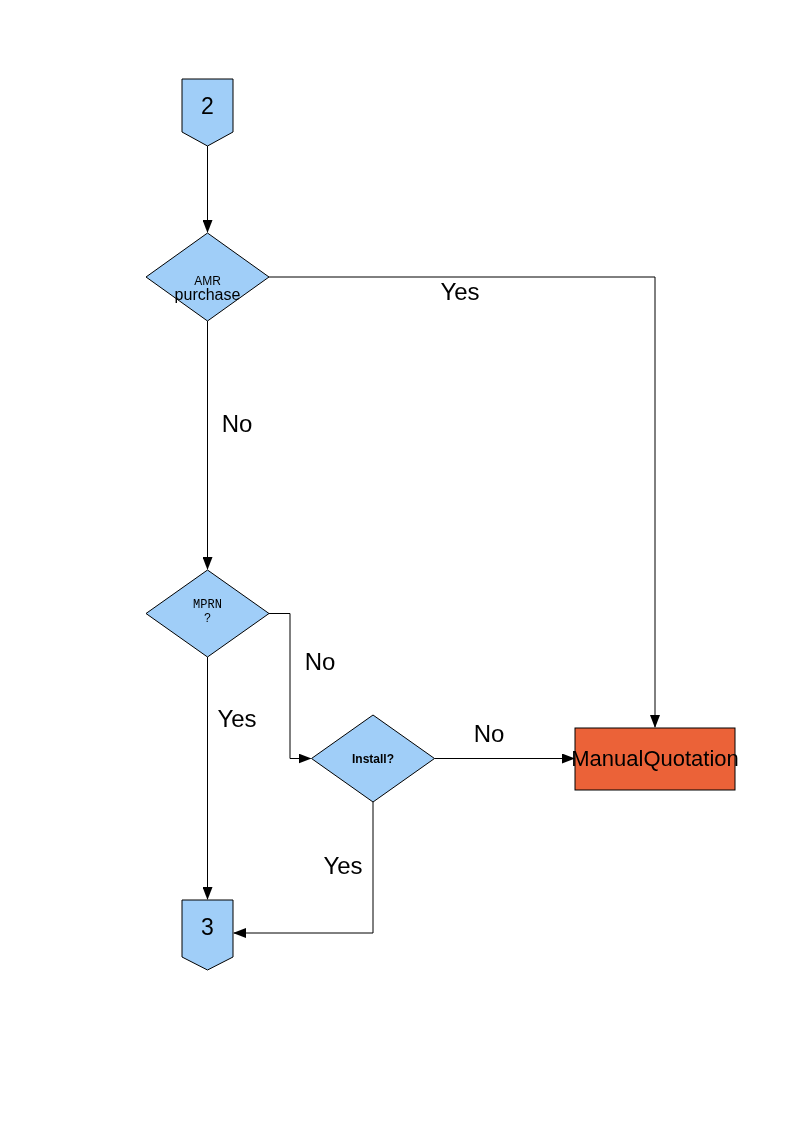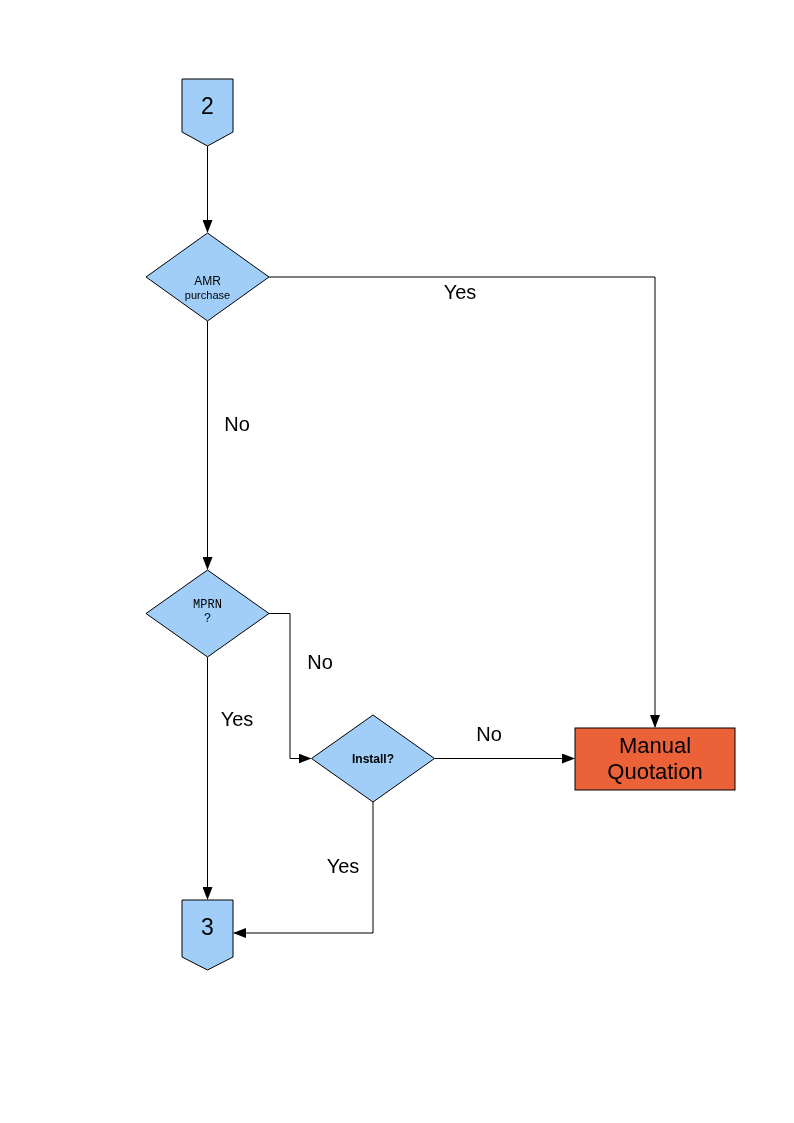--- a/index.html
+++ b/index.html
@@ -11,28 +11,28 @@
     font-family: "Liberation Sans", sans-serif;
     overflow: hidden;
   }
   #flow-svg { position: absolute; left: 0; top: 0; }
   .lbl {
     position: absolute;
     color: #000000;
     text-align: center;
     white-space: nowrap;
   }
-  .edge-label { font-size: 20px; line-height: 28px; }
+  .edge-label { font-size: 24px; line-height: 28px; }
   .node-text  { font-size: 12px; line-height: 14px; }
   .pent-num   { font-size: 23px; line-height: 28px; }
   .quote-box {
     position: absolute;
     left: 575px; top: 728px;
     width: 160px; height: 62px;
-    display: flex; flex-direction: column;
+    display: flex; flex-direction: row;
     align-items: center; justify-content: center;
     font-size: 22px; line-height: 26px;
     color: #000000;
   }
 </style>
 </head>
 <body>
 
 <div id="page">
 
@@ -67,21 +67,21 @@
 
     <rect x="575" y="728" width="160" height="62" stroke="#000000" stroke-width="1" fill="#EB6238"></rect>
 
     <polygon points="182,900 233,900 233,957 207.5,970 182,957" stroke="#000000" stroke-width="1" fill="#A0CEF8"></polygon>
   </svg>
 
   <div class="lbl pent-num" style="left:182px; top:92px; width:51px;">2</div>
 
   <div class="lbl node-text" style="left:157px; top:274px; width:101px;">
     <div>AMR</div>
-    <div style="font-size:11px;">purchase</div>
+    <div style="font-size:16px;">purchase</div>
   </div>
 
   <div class="lbl node-text" style="left:157px; top:598px; width:101px;font-family:Liberation Mono, monospace;">
     <div>MPRN</div>
     <div>?</div>
   </div>
 
   <div class="lbl node-text" style="left:323px; top:752px; width:100px;font-weight:bold;">Install?</div>
 
   <div class="quote-box">

